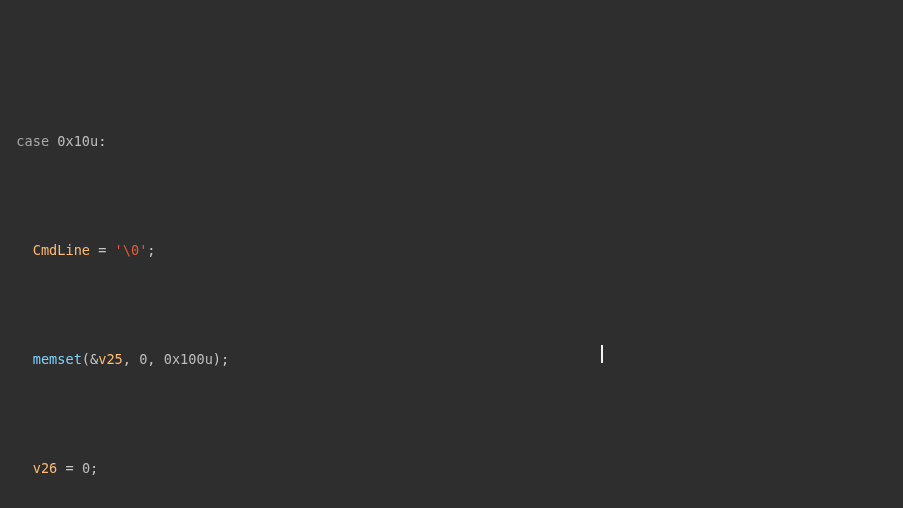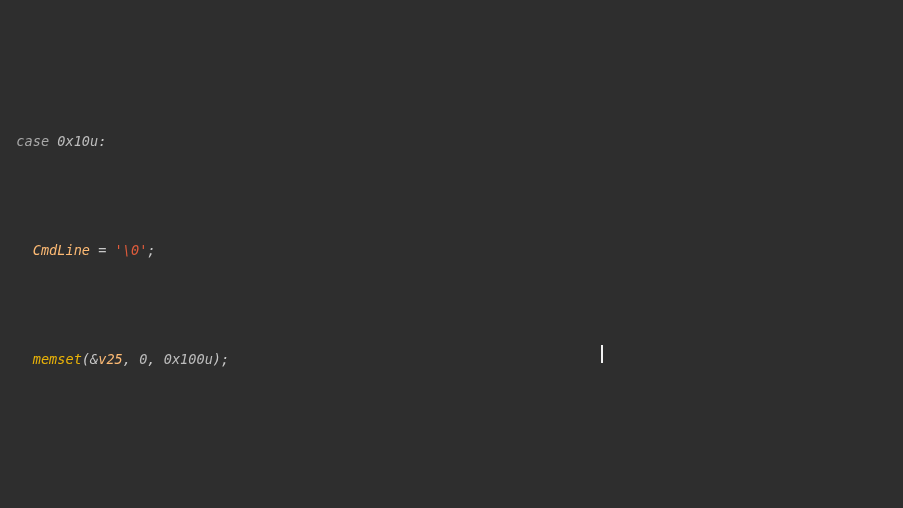--- a/index.html
+++ b/index.html
@@ -16,21 +16,20 @@
   #code-view {
     position: relative;
     width: 903px;
     height: 508px;
     background: #2e2e2e;
     font-size: 13.6px;
     line-height: 21.8px;
     color: #b4b4b4;
     white-space: pre;
     overflow: hidden;
-    font-style: italic;
   }
   .code-line {
     position: relative;
     height: 21.8px;
     white-space: pre;
     padding-left: 0px;
   }
   
   .t-plain   { color: #a8a8a8; }
   .t-punct   { color: #c8c8c8; }
@@ -64,23 +63,24 @@
 
   <div id="top-sliver"></div>
 
   
   <div class="code-line"><span class="t-plain">  case </span><span class="t-num">0x10u</span><span class="t-punct">:</span></div>
 
   
   <div class="code-line"><span class="t-plain">    </span><span class="t-var">CmdLine</span><span class="t-punct"> = </span><span class="t-str">'\0'</span><span class="t-punct">;</span></div>
 
   
-  <div class="code-line"><span class="t-plain">    </span><span class="t-func" style="color:#eab308">memset</span><span class="t-punct">(&amp;</span><span class="t-var">v25</span><span class="t-punct">, </span><span class="t-num">0</span><span class="t-punct">, </span><span class="t-num">0x100u</span><span class="t-punct">);</span></div>
+  <div class="code-line"><span class="t-plain">    </span><span class="t-func" style="color:#7dd3fc">memset</span><span class="t-punct">(&amp;</span><span class="t-var">v25</span><span class="t-punct">, </span><span class="t-num">0</span><span class="t-punct">, </span><span class="t-num">0x100u</span><span class="t-punct">);</span></div>
 
   
+  <div class="code-line"><span class="t-plain">    </span><span class="t-var">v26</span><span class="t-punct"> = </span><span class="t-num">0</span><span class="t-punct">;</span></div>
 
   
   
 
   
   
 
   
   
 

